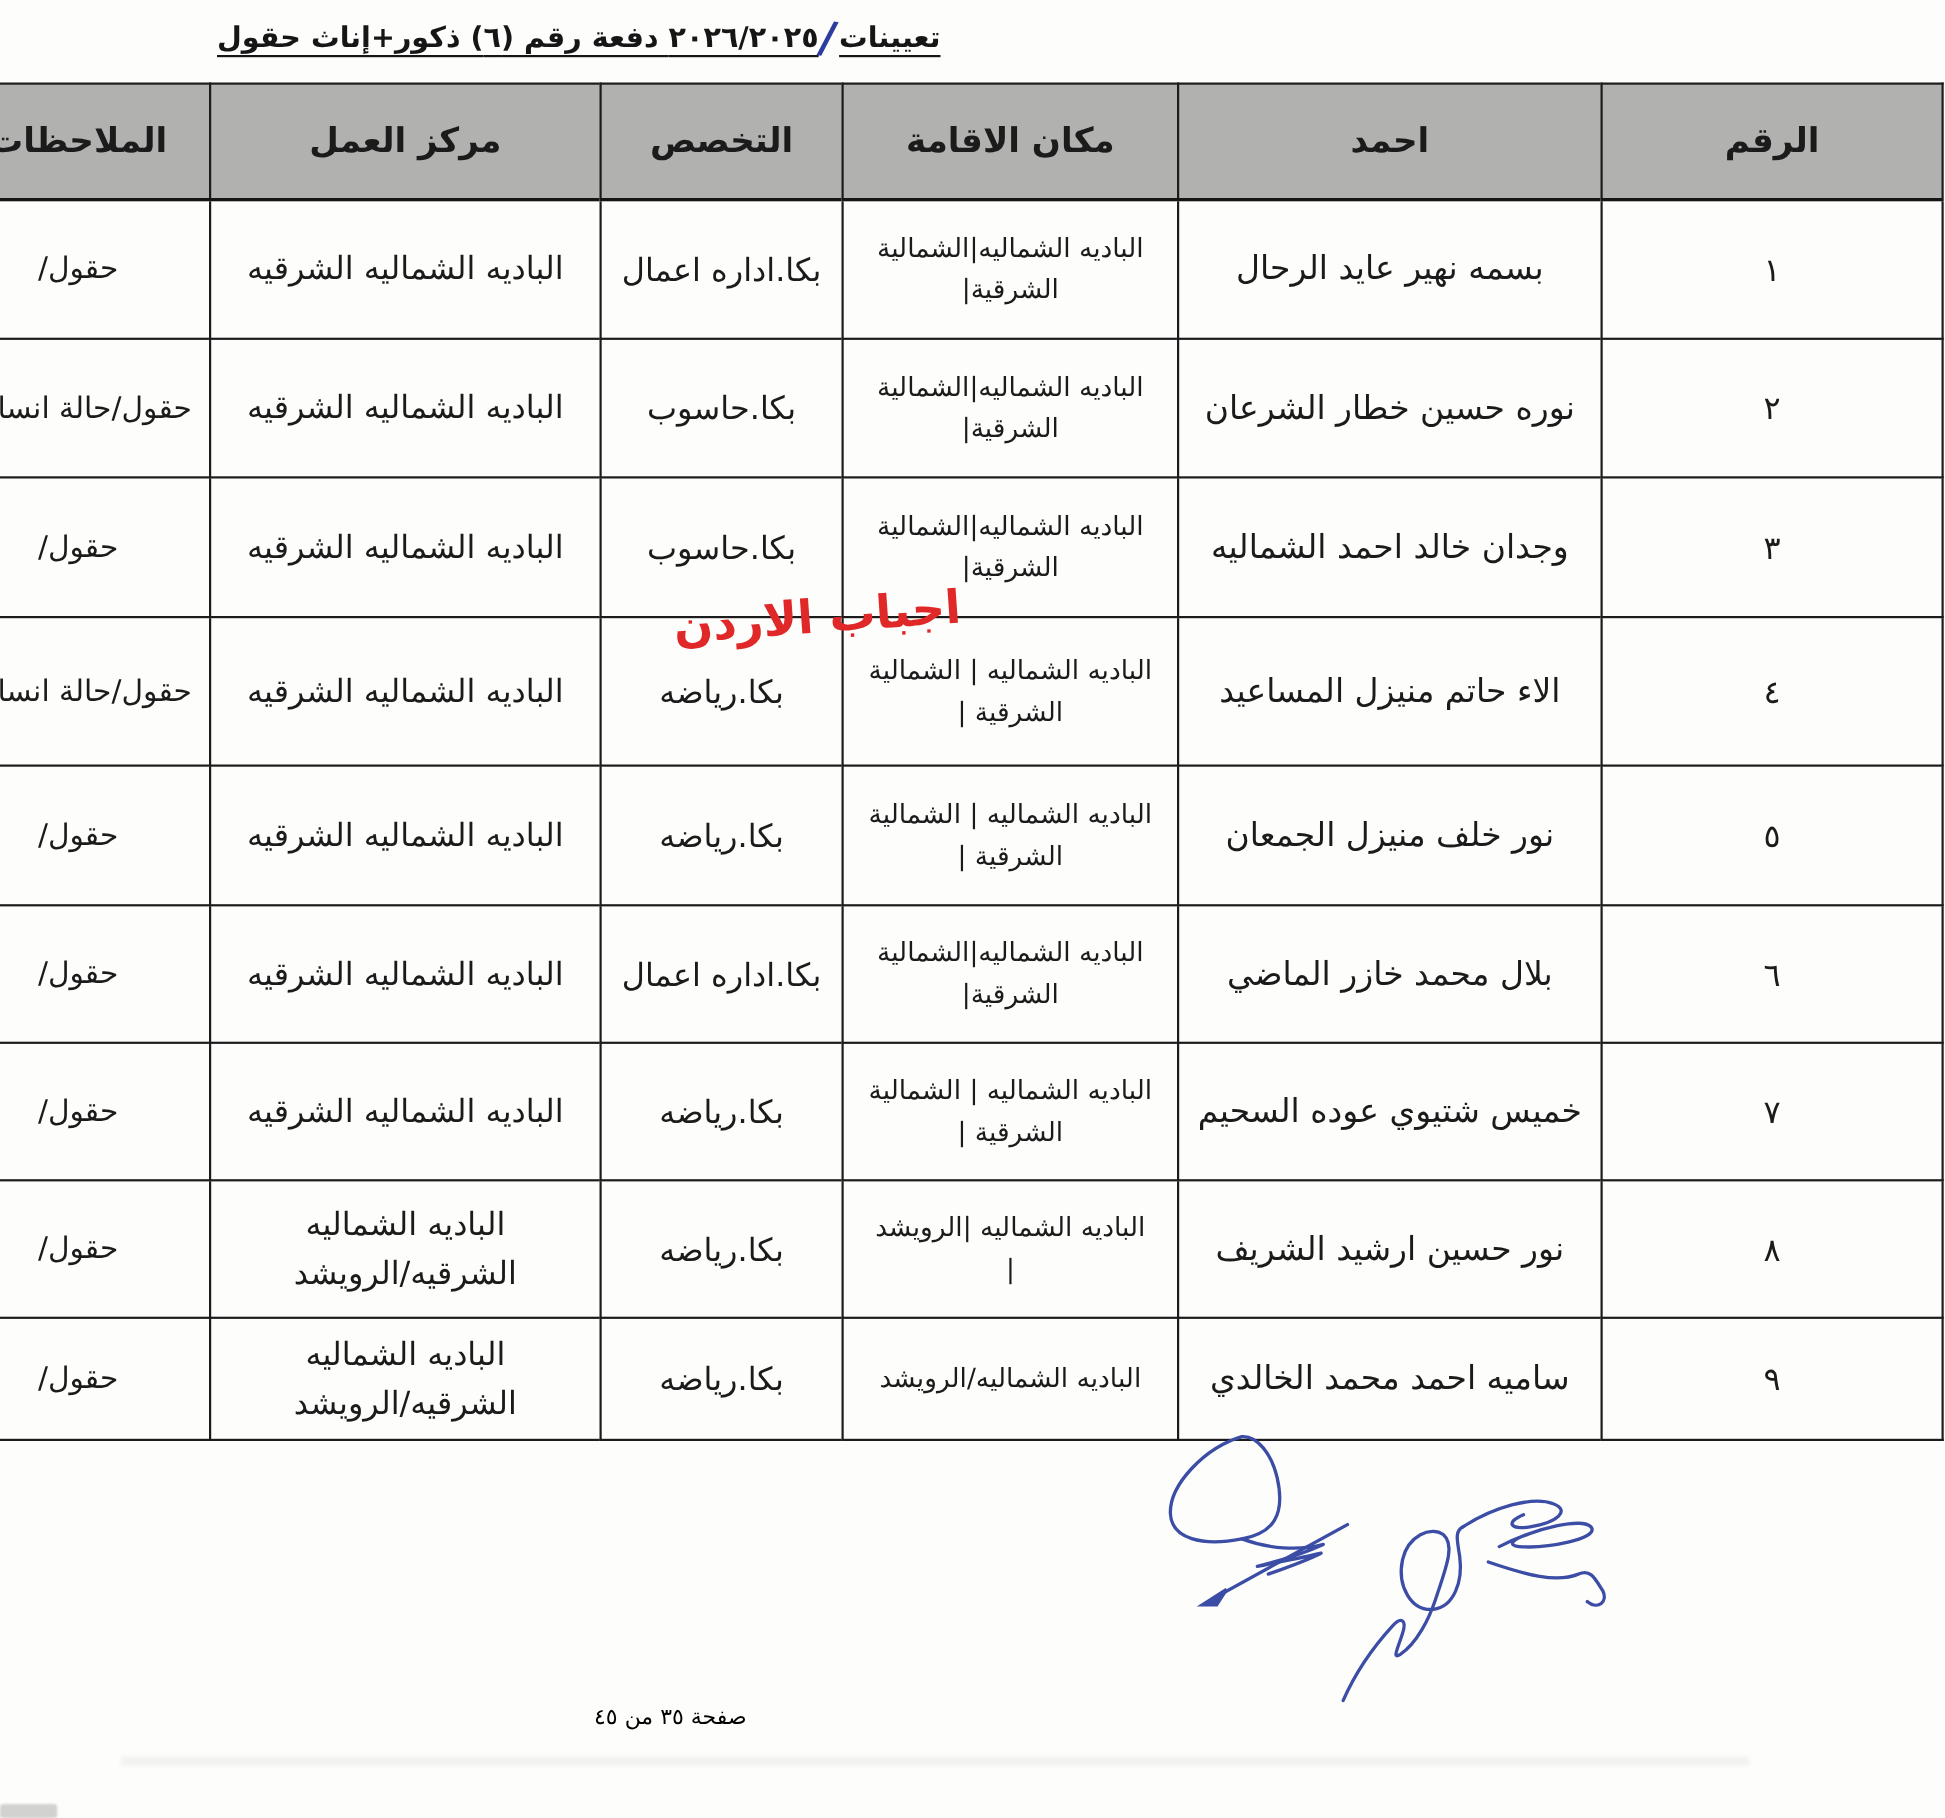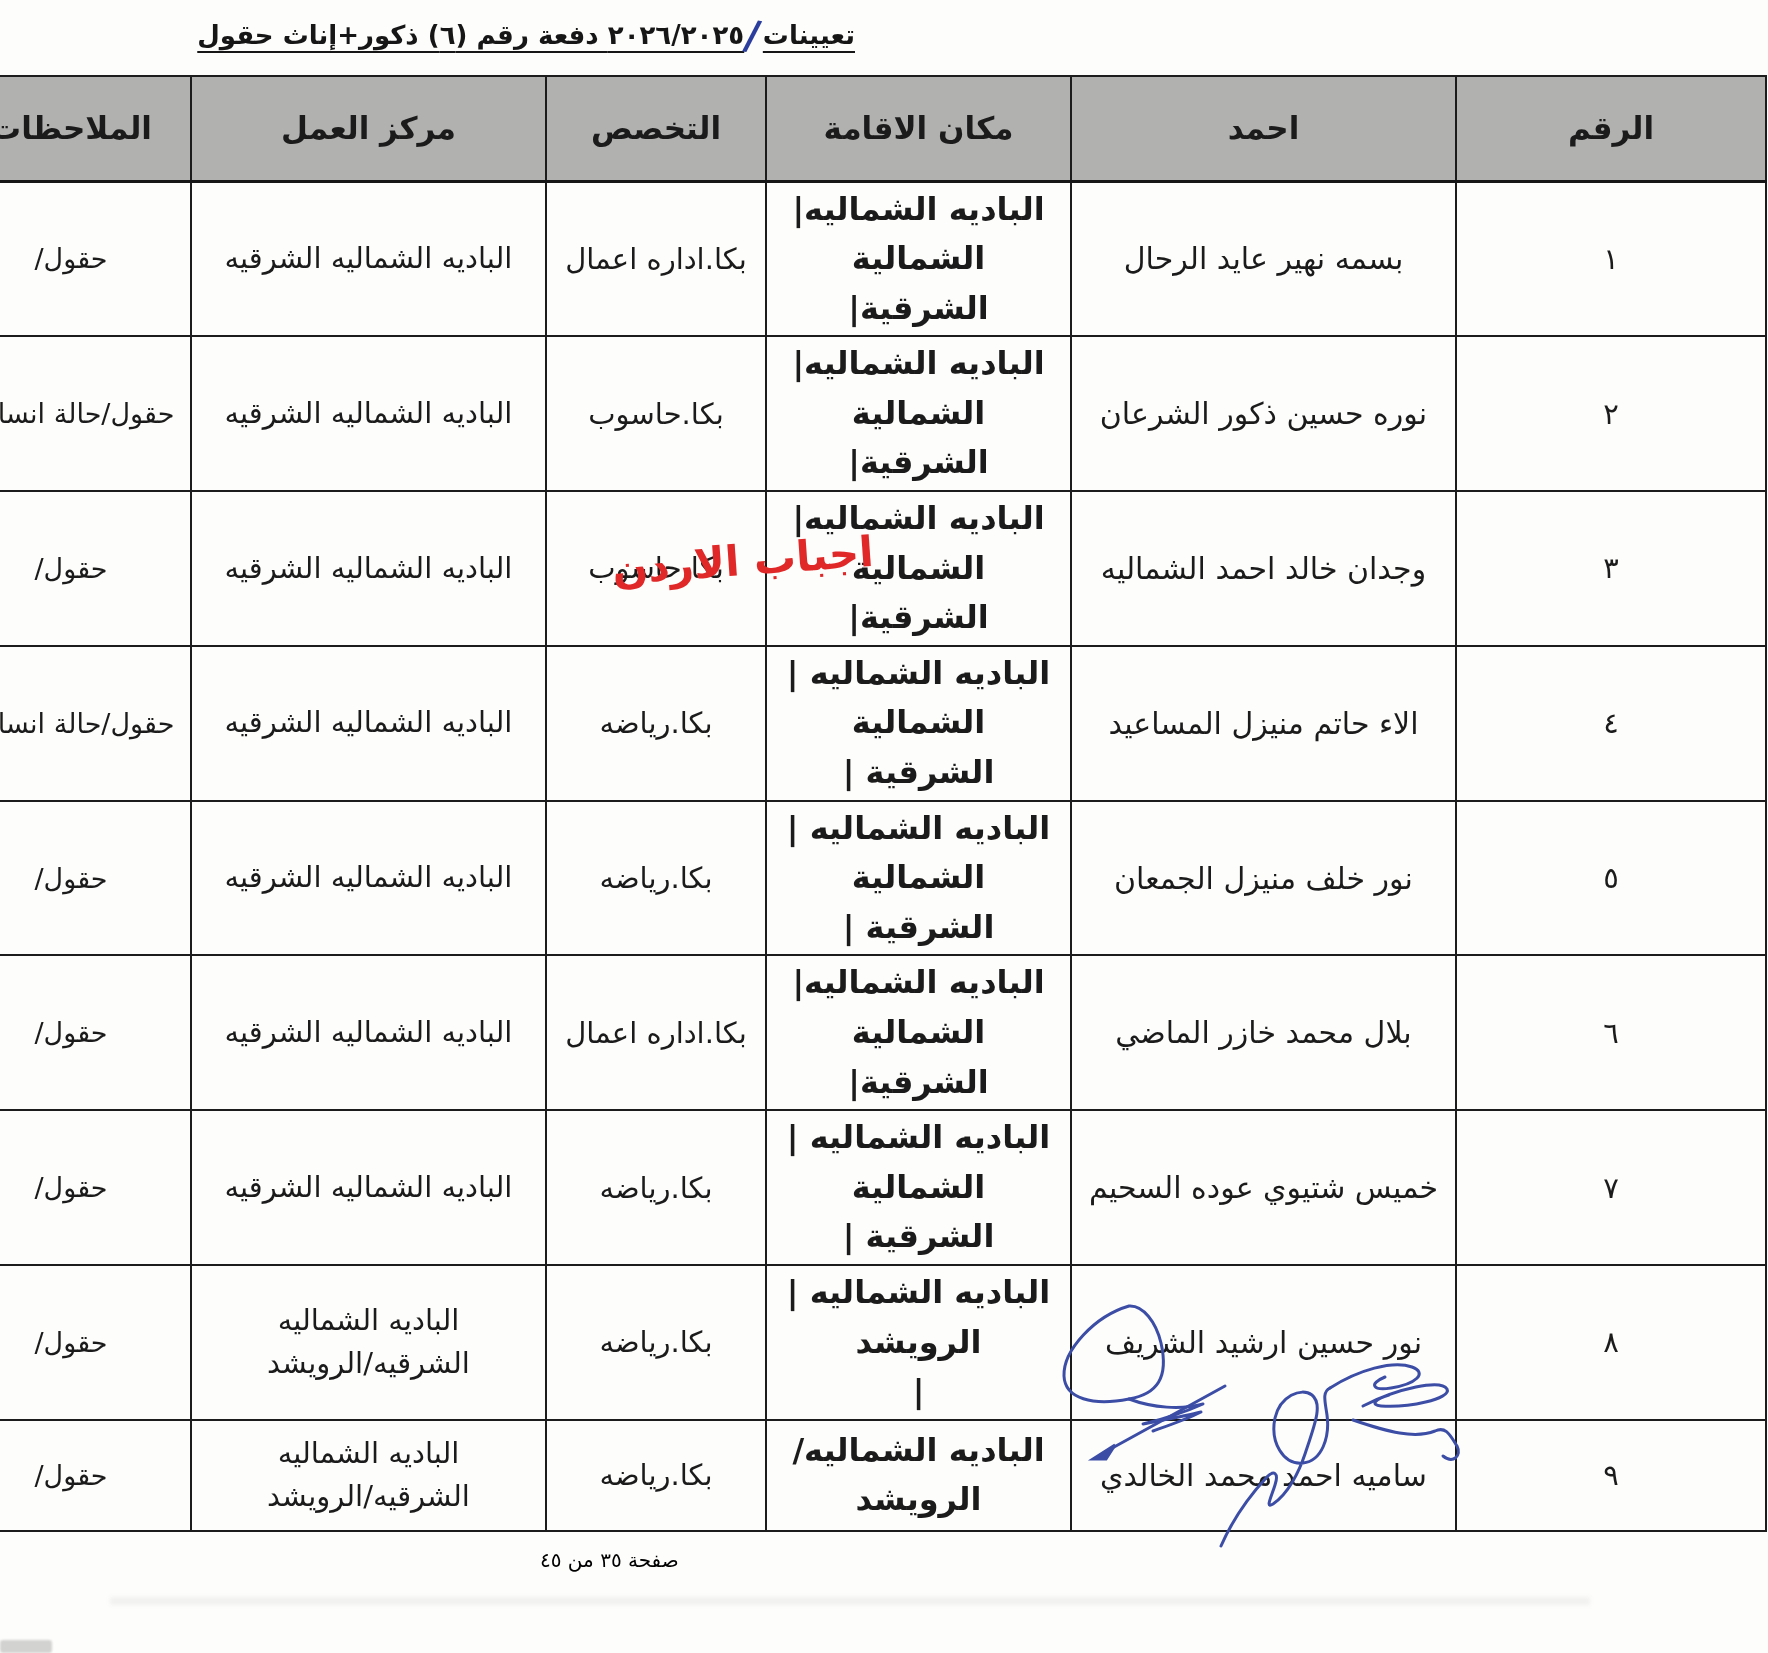--- a/index.html
+++ b/index.html
@@ -51,21 +51,21 @@
   table.roster thead th{
     background:#b1b1b0;
     font-size:31px;font-weight:bold;
     border-bottom:3px solid #161616;
   }
   tr.r1{height:127px;} tr.r2{height:126px;} tr.r3{height:127px;}
   tr.r4{height:135px;} tr.r5{height:127px;} tr.r6{height:125px;}
   tr.r7{height:125px;} tr.r8{height:125px;} tr.r9{height:111px;}
   td.c-num{font-size:29px;}
   td.c-name{font-size:30px;}
-  td.c-res{font-size:32px;line-height:1.55;font-weight:bold;}
+  td.c-res{font-size:24px;line-height:1.55;}
   td.c-spec{font-size:29px;}
   td.c-center{font-size:29px;line-height:1.5;}
   td.c-notes{font-size:27px;white-space:nowrap;}
   
   .watermark{
     position:absolute;top:536px;left:612px;
     font-size:42px;font-weight:bold;
     color:#e12828;
     transform:rotate(-4deg);
     white-space:nowrap;
@@ -128,21 +128,21 @@
         <td class="c-num">١</td>
         <td class="c-name">بسمه نهير عايد الرحال</td>
         <td class="c-res">الباديه الشماليه|الشمالية
 الشرقية|</td>
         <td class="c-spec">بكا.اداره اعمال</td>
         <td class="c-center">الباديه الشماليه الشرقيه</td>
         <td class="c-notes">حقول/</td>
       </tr>
       <tr class="r2">
         <td class="c-num">٢</td>
-        <td class="c-name">نوره حسين ذكور الشرعان</td>
+        <td class="c-name">نوره حسين خطار الشرعان</td>
         <td class="c-res">الباديه الشماليه|الشمالية
 الشرقية|</td>
         <td class="c-spec">بكا.حاسوب</td>
         <td class="c-center">الباديه الشماليه الشرقيه</td>
         <td class="c-notes">حقول/حالة انسانية</td>
       </tr>
       <tr class="r3">
         <td class="c-num">٣</td>
         <td class="c-name">وجدان خالد احمد الشماليه</td>
         <td class="c-res">الباديه الشماليه|الشمالية

